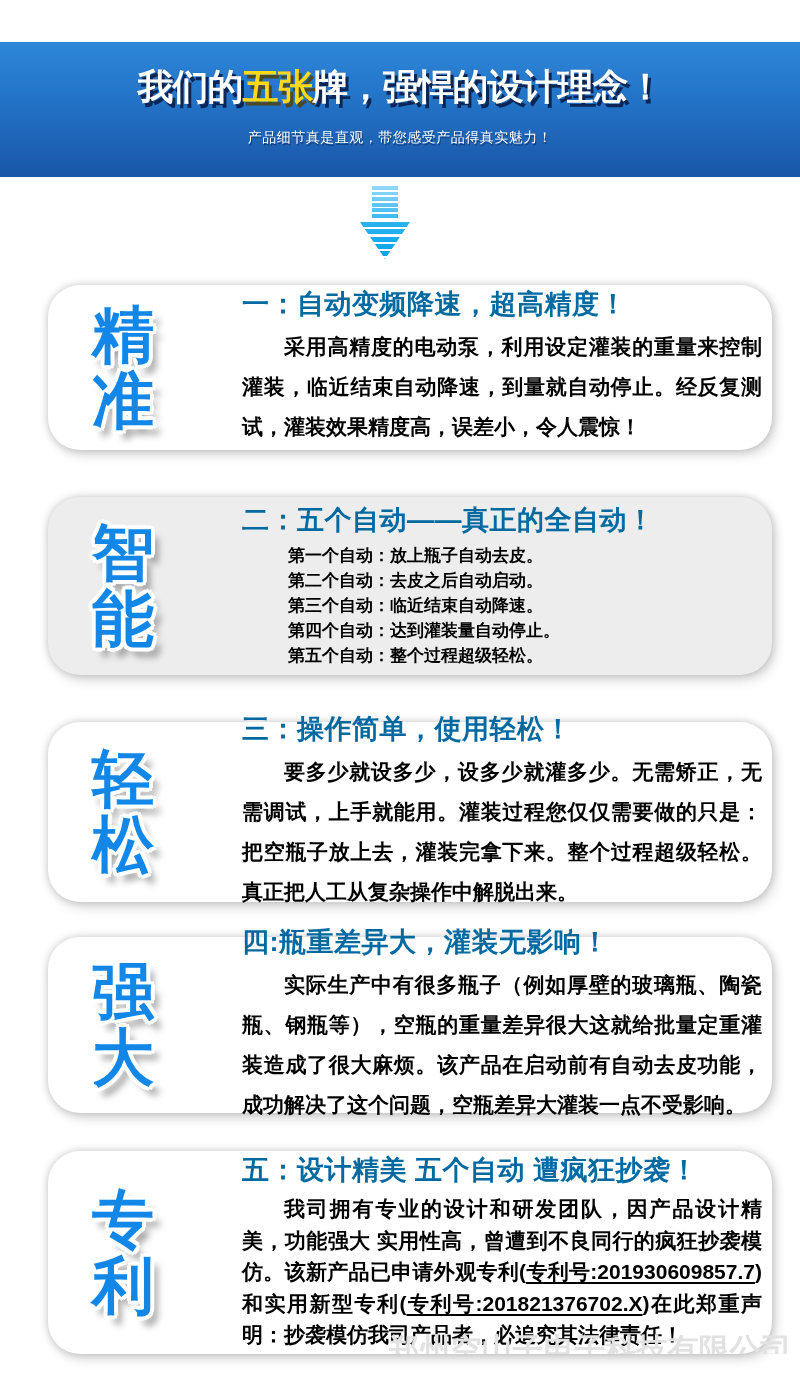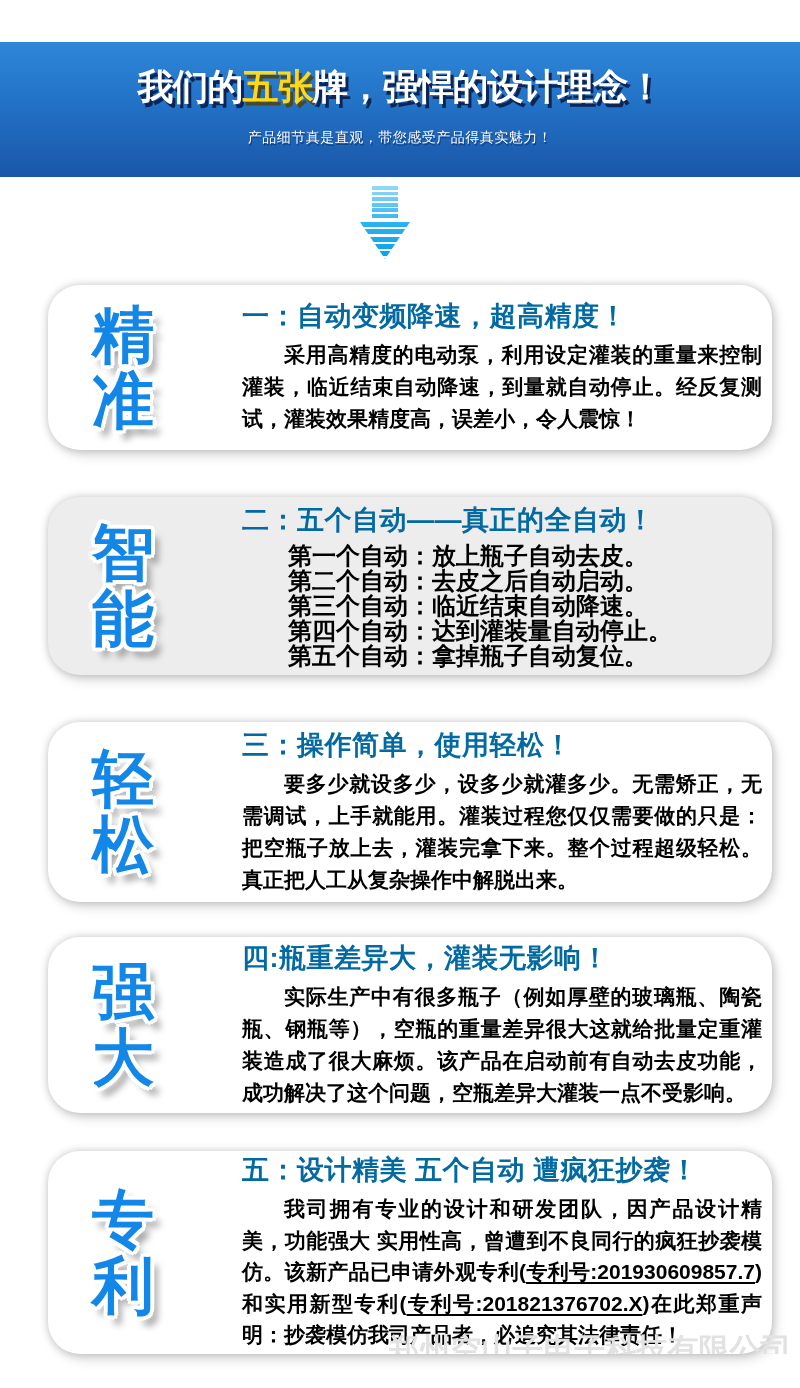--- a/index.html
+++ b/index.html
@@ -74,26 +74,26 @@
       -4px 0 0 #fff, 4px 0 0 #fff, 0 -4px 0 #fff, 0 4px 0 #fff,
       7px 9px 7px rgba(0,0,0,.38);
   }
 
   .content { flex:1 1 auto; padding:0 10px 0 44px; }
   .f-title {
     font-size:27px; line-height:32px; font-weight:900; color:#0369a1;
     letter-spacing:.5px; margin-bottom:7px; white-space:nowrap;
   }
   .f-body {
-    font-size:21px; line-height:32px; font-weight:600; color:#000;
+    font-size:21px; line-height:40px; font-weight:600; color:#000;
     text-align:justify; text-indent:2em;
   }
   #card5 .f-body { line-height:31.5px; }
   .f-list { list-style:none; margin-left:46px; margin-top:2px; }
-  .f-list li { font-size:24px; line-height:25px; font-weight:600; color:#000; }
+  .f-list li { font-size:17px; line-height:25px; font-weight:600; color:#000; }
   .u { text-decoration:underline; text-underline-offset:3px; text-decoration-thickness:2px; }
 
   
   .watermark-clip {
     position:absolute; top:1332px; left:388px; width:404px; height:22px;
     overflow:hidden; pointer-events:none;text-align:center;
   }
   .watermark {
     font-size:31px; line-height:36px; font-weight:700;
     color:#e2e2e2; white-space:nowrap; letter-spacing:0;
@@ -130,21 +130,21 @@
       <span>智</span>
       <span>能</span>
     </div>
     <div class="content">
       <div class="f-title">二：五个自动——真正的全自动！</div>
       <ul class="f-list">
         <li>第一个自动：放上瓶子自动去皮。</li>
         <li>第二个自动：去皮之后自动启动。</li>
         <li>第三个自动：临近结束自动降速。</li>
         <li>第四个自动：达到灌装量自动停止。</li>
-        <li>第五个自动：拿掉瓶子自动复位。</li>
+        <li>第五个自动：整个过程超级轻松。</li>
       </ul>
     </div>
   </div>
 
   <div class="card" id="card3">
     <div class="kw">
       <span>轻</span>
       <span>松</span>
     </div>
     <div class="content">

